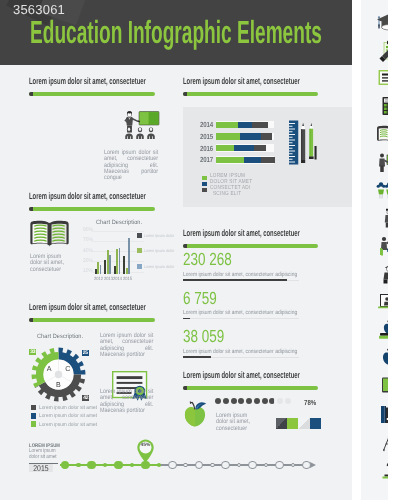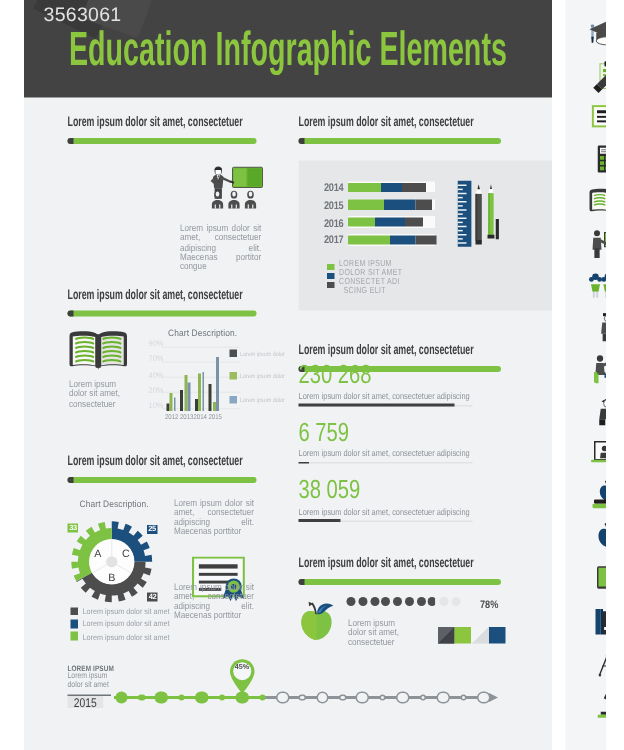--- a/index.html
+++ b/index.html
@@ -1,18 +1,18 @@
 <!DOCTYPE html>
 <html><head>
 <meta charset="utf-8">
 <style>
   html,body{margin:0;padding:0;}
   body{width:416px;height:500px;overflow:hidden;background:#fff;
        font-family:"Liberation Sans",sans-serif;-webkit-font-smoothing:antialiased;text-rendering:geometricPrecision;}
-  #page{position:relative;width:388px;height:500px;background:#fff;overflow:hidden;margin-left:16px;}
+  #page{position:relative;width:388px;height:500px;background:#fff;overflow:hidden;}
 
   
   .hdr{position:absolute;left:0;top:0;width:352px;height:65px;background:#434343;overflow:hidden;}
   .hdr-shape1{position:absolute;left:14px;top:-28px;width:46px;height:46px;background:#3a3a3a;transform:rotate(26deg);}
   .hdr-shape2{position:absolute;left:44px;top:-20px;width:40px;height:40px;background:#4a4a4a;transform:rotate(20deg);border-radius:3px;}
   .hdr-title{position:absolute;left:30px;top:22px;font-size:32px;line-height:21px;color:#8cc63e;
        font-weight:bold;white-space:nowrap;transform:scaleX(.597);transform-origin:left top;letter-spacing:0px;}
   .wm-id{position:absolute;left:13px;top:2px;font-size:13px;line-height:15px;color:#e2e2e2;
        font-family:"Liberation Sans",sans-serif;letter-spacing:.2px;}
 
@@ -76,21 +76,21 @@
   #timeline{position:absolute;left:60px;top:456px;width:290px;height:30px;}
   .tl-cap{position:absolute;left:29px;top:444px;width:50px;height:32px;}
   .tl-cap-1{position:absolute;left:0;top:-0.4px;font-size:5.2px;line-height:5.4px;color:#6f7479;font-weight:bold;
       letter-spacing:.1px;white-space:nowrap;transform:scaleX(.82);transform-origin:left top;}
   .tl-cap-2{position:absolute;left:0;top:5.2px;font-size:5.6px;line-height:5.4px;color:#8e9399;width:36px;
       transform:scaleX(.82);transform-origin:left top;}
   .tl-year{position:absolute;left:0;top:19.8px;width:29px;height:8px;background:#e3e5e7;color:#3f3f3f;
       font-size:8.4px;line-height:8px;text-align:center;font-weight:normal;transform:scaleX(.82);transform-origin:left top;}
   .rulerpen{position:absolute;left:289px;top:120px;width:29px;height:45px;}
   
-  #statlist{position:absolute;left:183px;top:243px;width:160px;height:110px;}
+  #statlist{position:absolute;left:183px;top:253px;width:160px;height:110px;}
   .st-val{position:absolute;font-size:17.5px;line-height:12px;color:#7dc242;white-space:nowrap;
       transform:scaleX(.77);transform-origin:left top;}
   .st-cap{position:absolute;font-size:5.9px;line-height:6px;color:#8e9399;white-space:nowrap;
       transform:scaleX(.84);transform-origin:left top;}
   .st-track{position:absolute;height:1.3px;background:#e0e2e4;}
   .st-fill{position:absolute;height:1.6px;background:#3f3f3f;}
   
   #groupedbars{position:absolute;left:86px;top:222px;width:90px;height:60px;}
   .gb-bar{position:absolute;width:1.8px;}
   .gb-xlab{position:absolute;font-size:9.2px;line-height:9px;color:#8d9297;white-space:nowrap;

